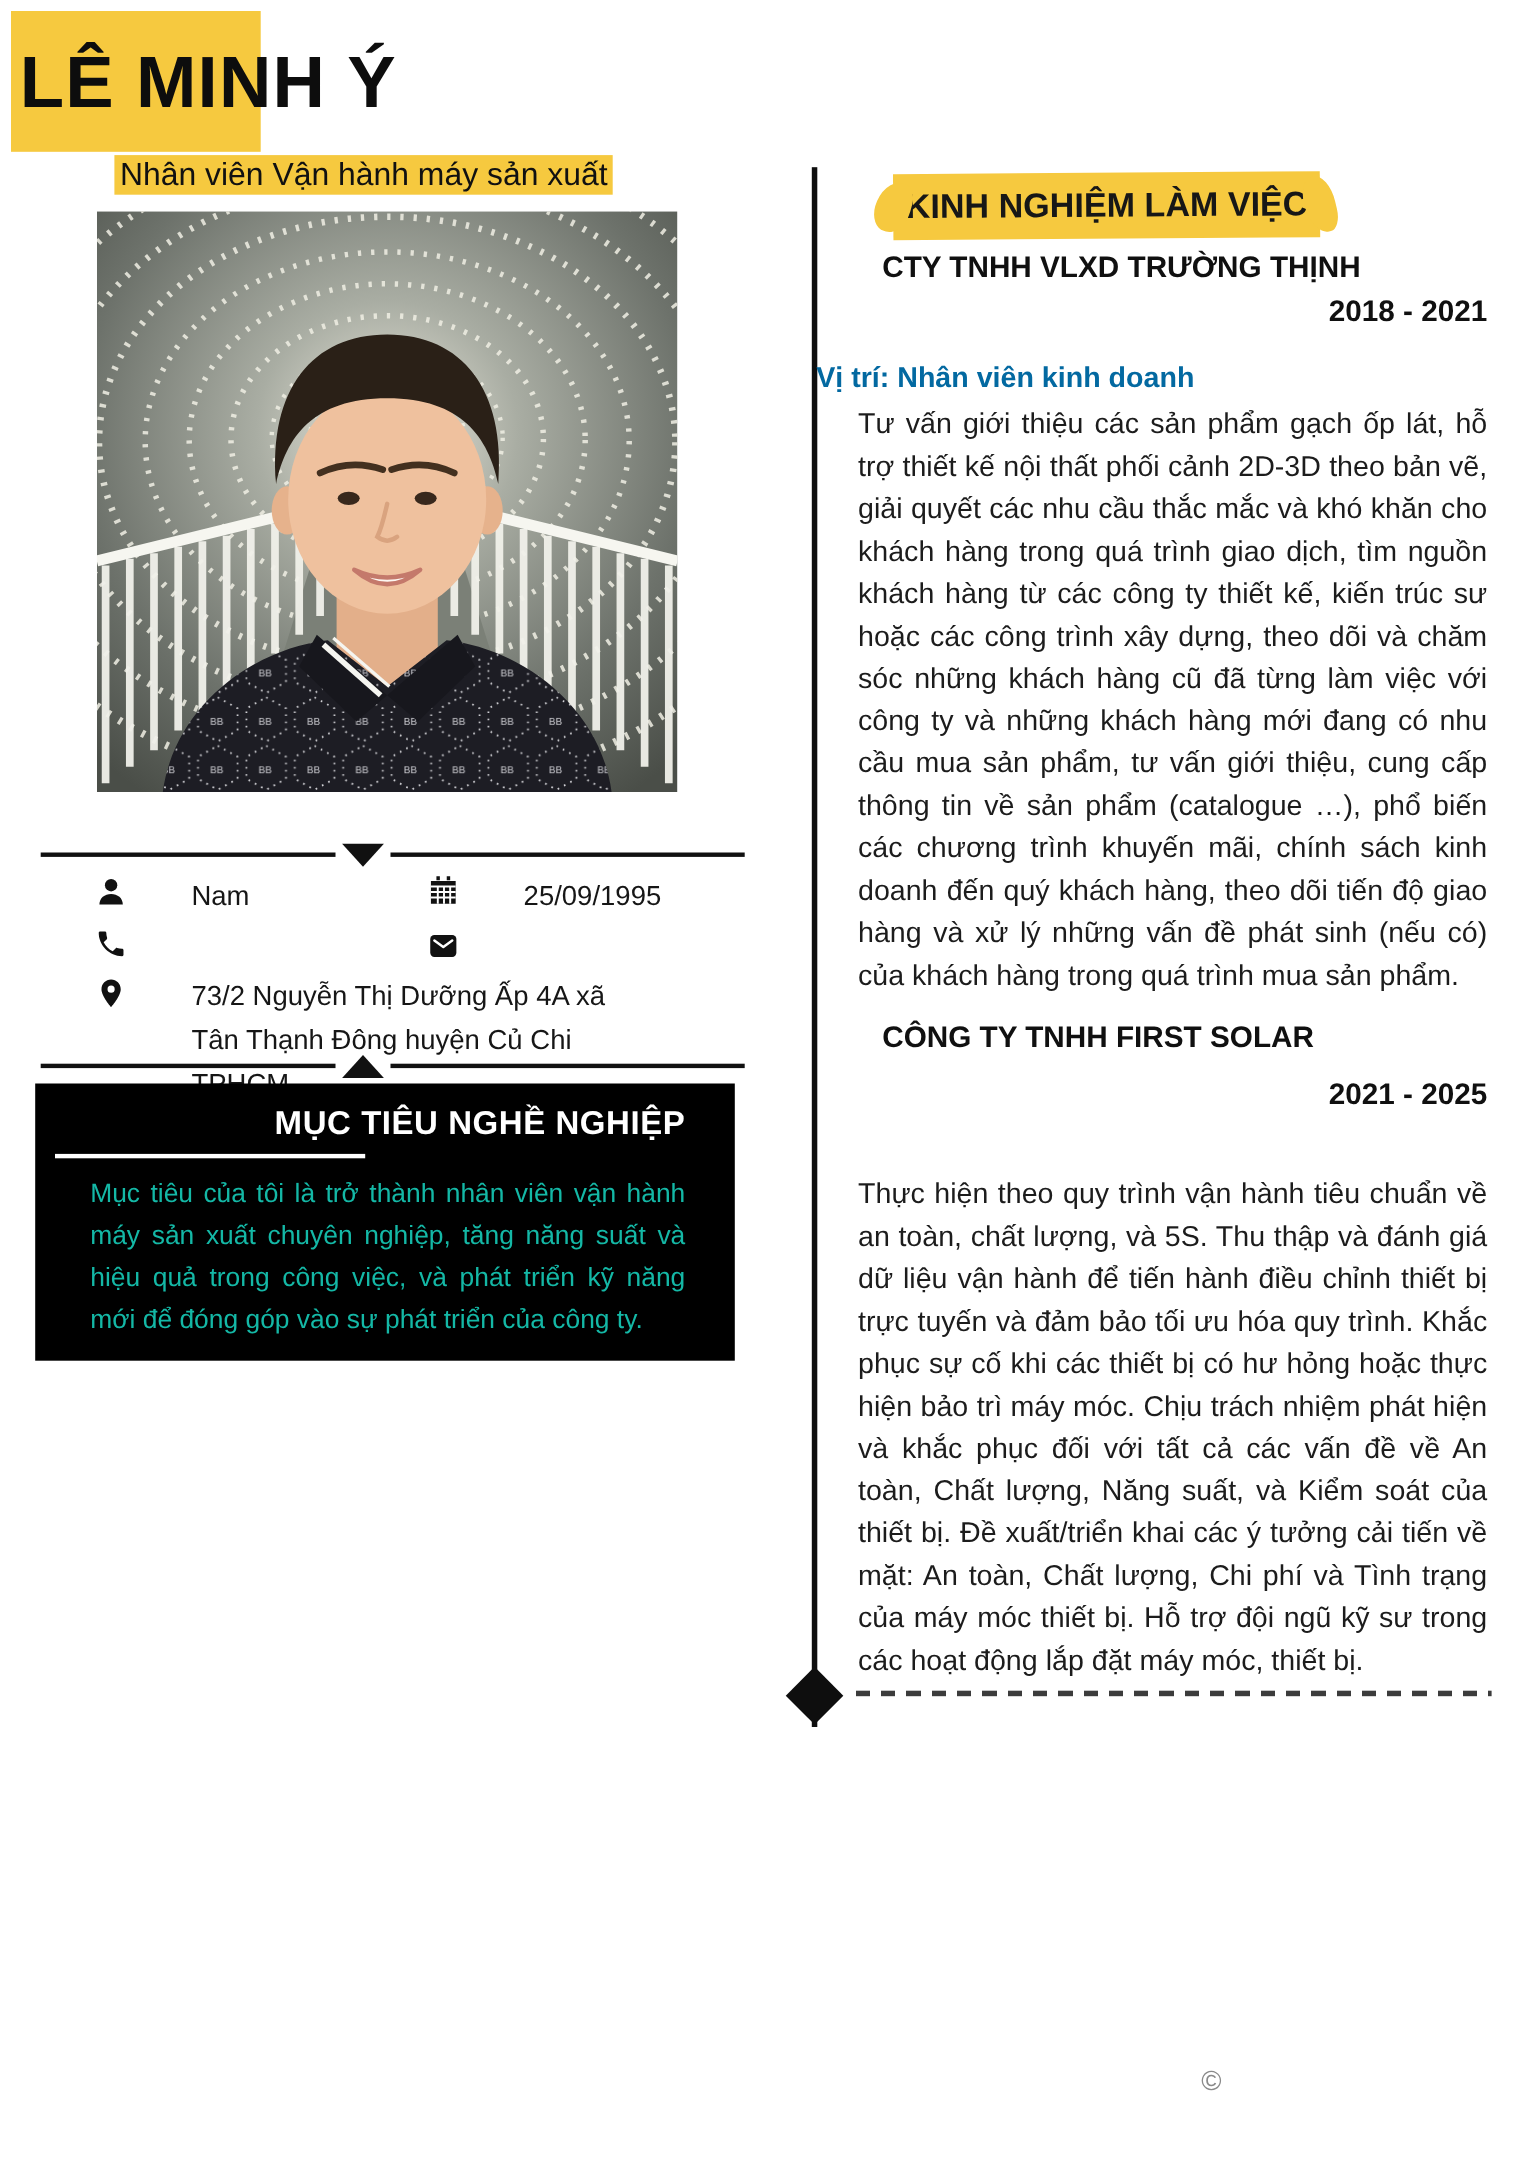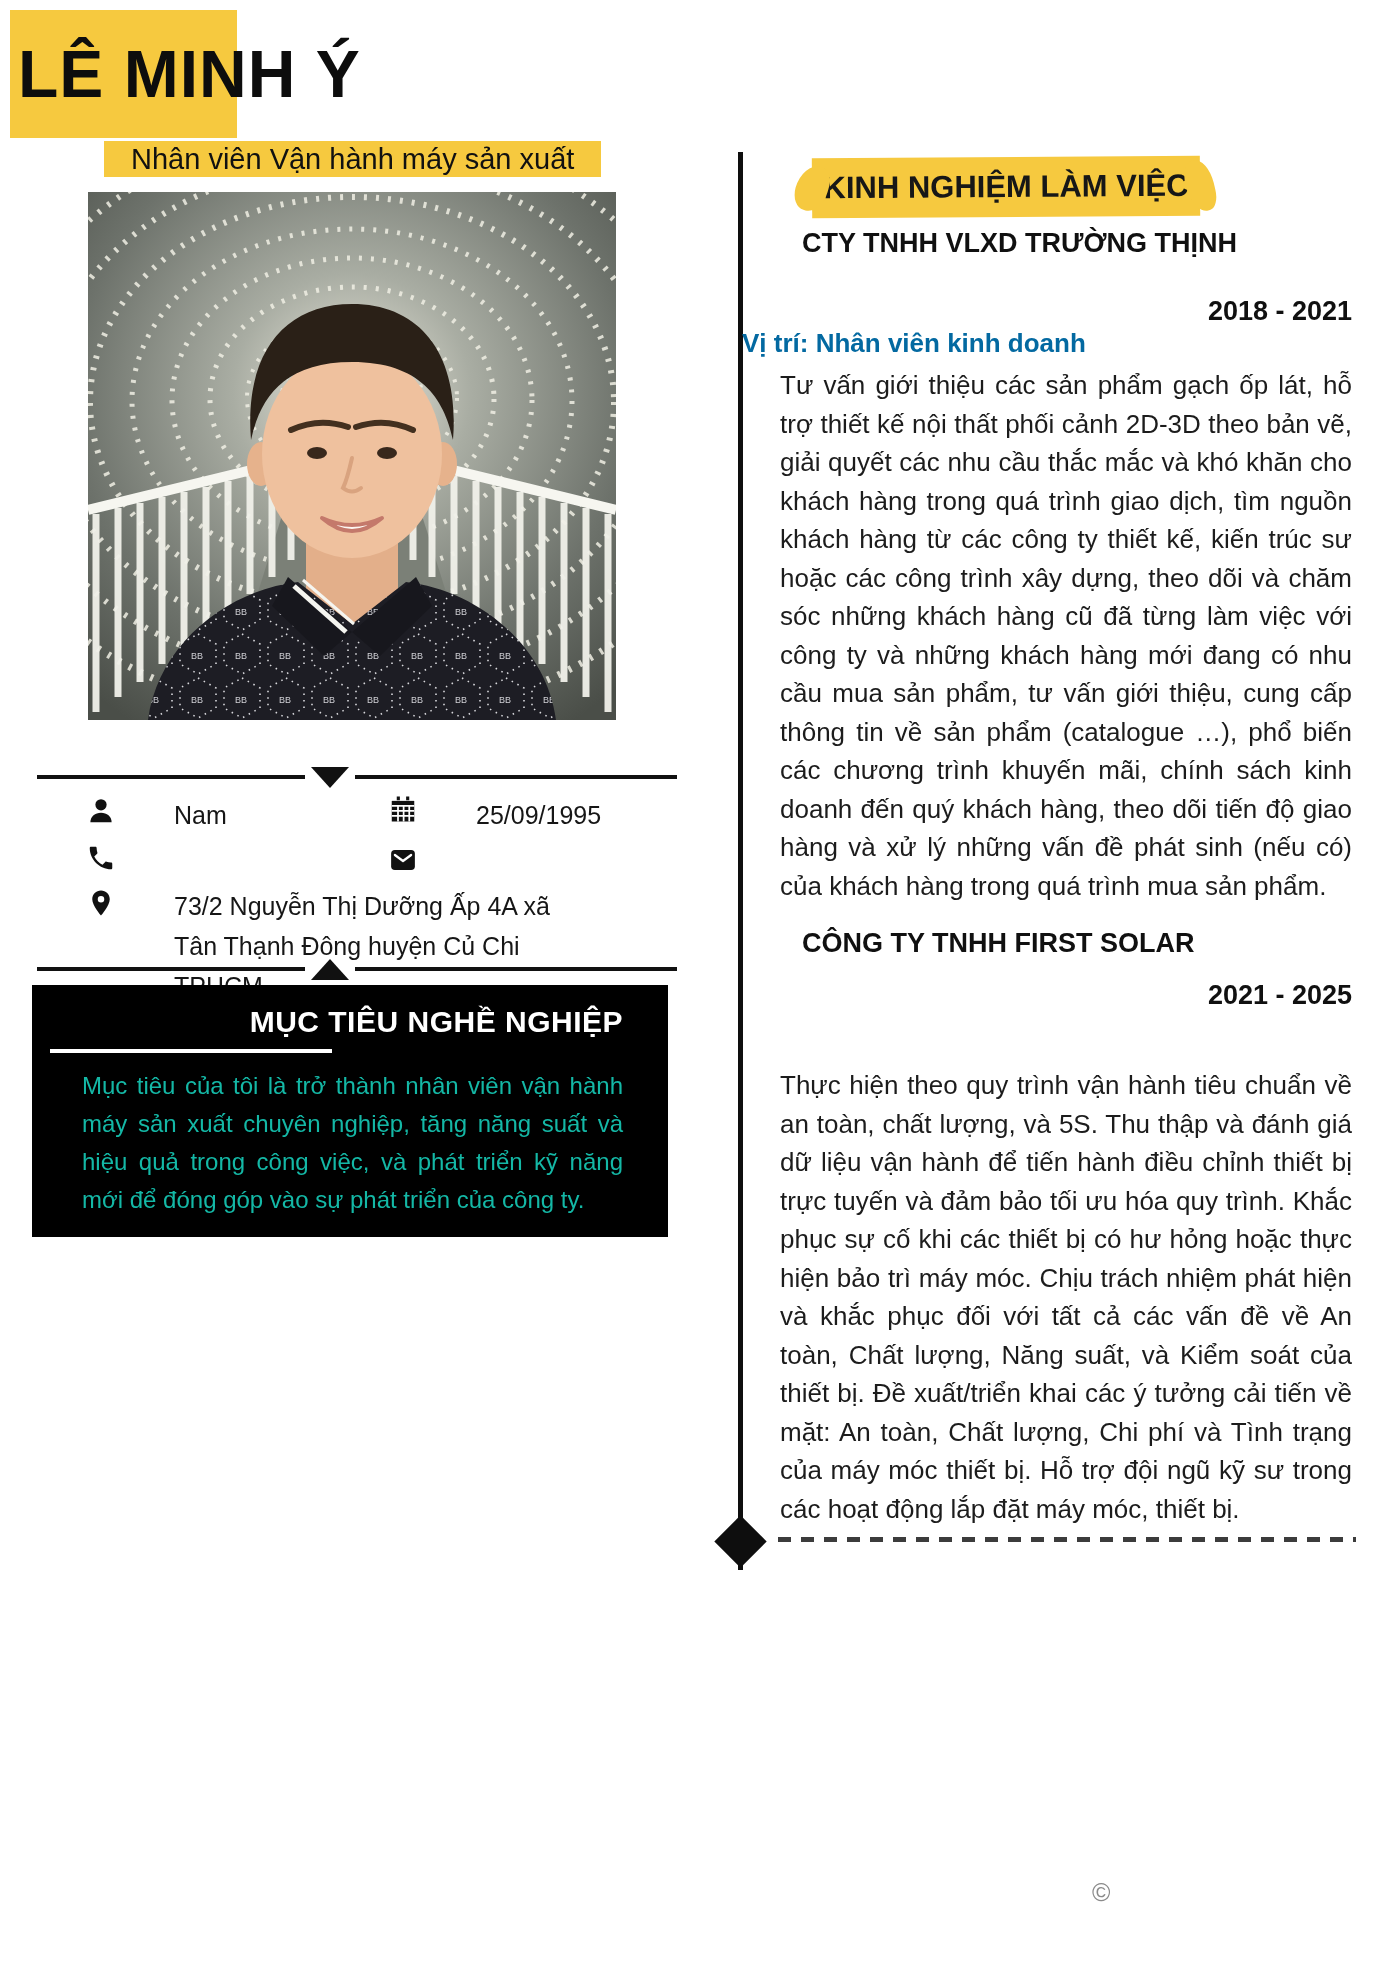--- a/index.html
+++ b/index.html
@@ -6,21 +6,21 @@
   *{ margin:0; padding:0; box-sizing:border-box; }
   html,body{ background:#fff; }
   body{ font-family:"Liberation Sans","DejaVu Sans",sans-serif; color:var(--ink); }
   .page{ position:relative; width:1372px; height:1980px; background:#fff; overflow:hidden; }
 
   
   .name-hl{ position:absolute; left:10px; top:10px; width:227px; height:128px; background:var(--yellow); }
   .name{ position:absolute; left:18px; top:10px; height:128px; line-height:128px;
          font-size:66px; font-weight:bold; letter-spacing:1px; color:#0d0d0d; white-space:nowrap; }
   .subtitle{ position:absolute; left:104px; top:141px; background:var(--yellow);
-             font-size:29px; line-height:36px; padding:0 27px; color:#111; white-space:nowrap; }
+             font-size:29px; line-height:36px; padding:0 5px; color:#111; white-space:nowrap; }
 
   
   .photo{ position:absolute; left:88px; top:192px; width:528px; height:528px; overflow:hidden; }
   .photo svg{ display:block; width:100%; height:100%; }
 
   
   .ldiv{ position:absolute; left:37px; width:640px; height:22px; display:flex; align-items:center; }
   .ldiv .seg{ height:4px; background:#111; }
   .ldiv .seg.a{ width:268px; } .ldiv .seg.b{ flex:1; }
   .tri-down{ width:0; height:0; border-left:19px solid transparent; border-right:19px solid transparent;
@@ -217,21 +217,21 @@
     <div class="obj-rule"></div>
     <p>Mục tiêu của tôi là trở thành nhân viên vận hành máy sản xuất chuyên nghiệp, tăng năng suất và hiệu quả trong công việc, và phát triển kỹ năng mới để đóng góp vào sự phát triển của công ty.</p>
   </section>
 
   <div class="vline"></div>
   <div class="diamond"></div>
 
   <div class="exp-header">KINH NGHIỆM LÀM VIỆC</div>
 
   <div class="company" style="top:228px">CTY TNHH VLXD TRƯỜNG THỊNH</div>
-  <div class="period" style="top:296px">2018 - 2021</div>
+  <div class="period" style="top:268px">2018 - 2021</div>
   <div class="position" style="top:328px">Vị trí: Nhân viên kinh doanh</div>
   <div class="desc" style="top:366px">Tư vấn giới thiệu các sản phẩm gạch ốp lát, hỗ trợ thiết kế nội thất phối cảnh 2D-3D theo bản vẽ, giải quyết các nhu cầu thắc mắc và khó khăn cho khách hàng trong quá trình giao dịch, tìm nguồn khách hàng từ các công ty thiết kế, kiến trúc sư hoặc các công trình xây dựng, theo dõi và chăm sóc những khách hàng cũ đã từng làm việc với công ty và những khách hàng mới đang có nhu cầu mua sản phẩm, tư vấn giới thiệu, cung cấp thông tin về sản phẩm (catalogue …), phổ biến các chương trình khuyến mãi, chính sách kinh doanh đến quý khách hàng, theo dõi tiến độ giao hàng và xử lý những vấn đề phát sinh (nếu có) của khách hàng trong quá trình mua sản phẩm.</div>
 
   <div class="company" style="top:928px">CÔNG TY TNHH FIRST SOLAR</div>
   <div class="period" style="top:980px">2021 - 2025</div>
   <div class="desc" style="top:1066px">Thực hiện theo quy trình vận hành tiêu chuẩn về an toàn, chất lượng, và 5S. Thu thập và đánh giá dữ liệu vận hành để tiến hành điều chỉnh thiết bị trực tuyến và đảm bảo tối ưu hóa quy trình. Khắc phục sự cố khi các thiết bị có hư hỏng hoặc thực hiện bảo trì máy móc. Chịu trách nhiệm phát hiện và khắc phục đối với tất cả các vấn đề về An toàn, Chất lượng, Năng suất, và Kiểm soát của thiết bị. Đề xuất/triển khai các ý tưởng cải tiến về mặt: An toàn, Chất lượng, Chi phí và Tình trạng của máy móc thiết bị. Hỗ trợ đội ngũ kỹ sư trong các hoạt động lắp đặt máy móc, thiết bị.</div>
 
   <div class="dashed"></div>
 
   <div class="copyright">©</div>

